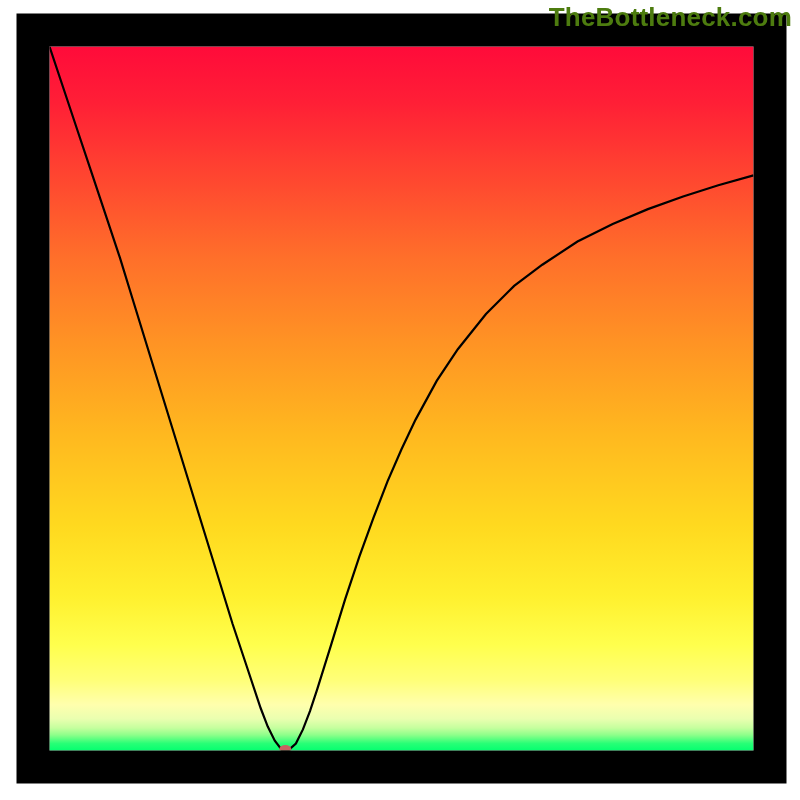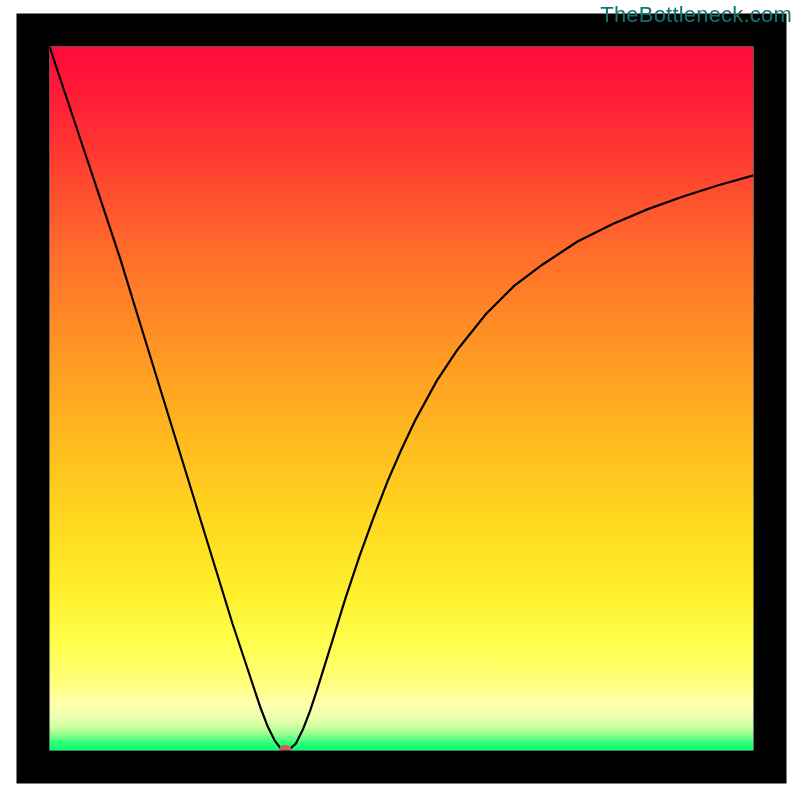--- a/index.html
+++ b/index.html
@@ -13,23 +13,23 @@
   }
   .chart-wrapper {
     position: relative;
     width: 800px;
     height: 800px;
   }
   .watermark {
     position: absolute;
     top: 2px;
     right: 8px;
-    font-size: 22px;
-    font-weight: 400;
-    color: #0f766e;
+    font-size: 26px;
+    font-weight: 700;
+    color: #4d7c0f;
     letter-spacing: 0.2px;
     z-index: 10;
     user-select: none;
   }
   svg.chart {
     position: absolute;
     top: 0;
     left: 0;
     width: 800px;
     height: 800px;

